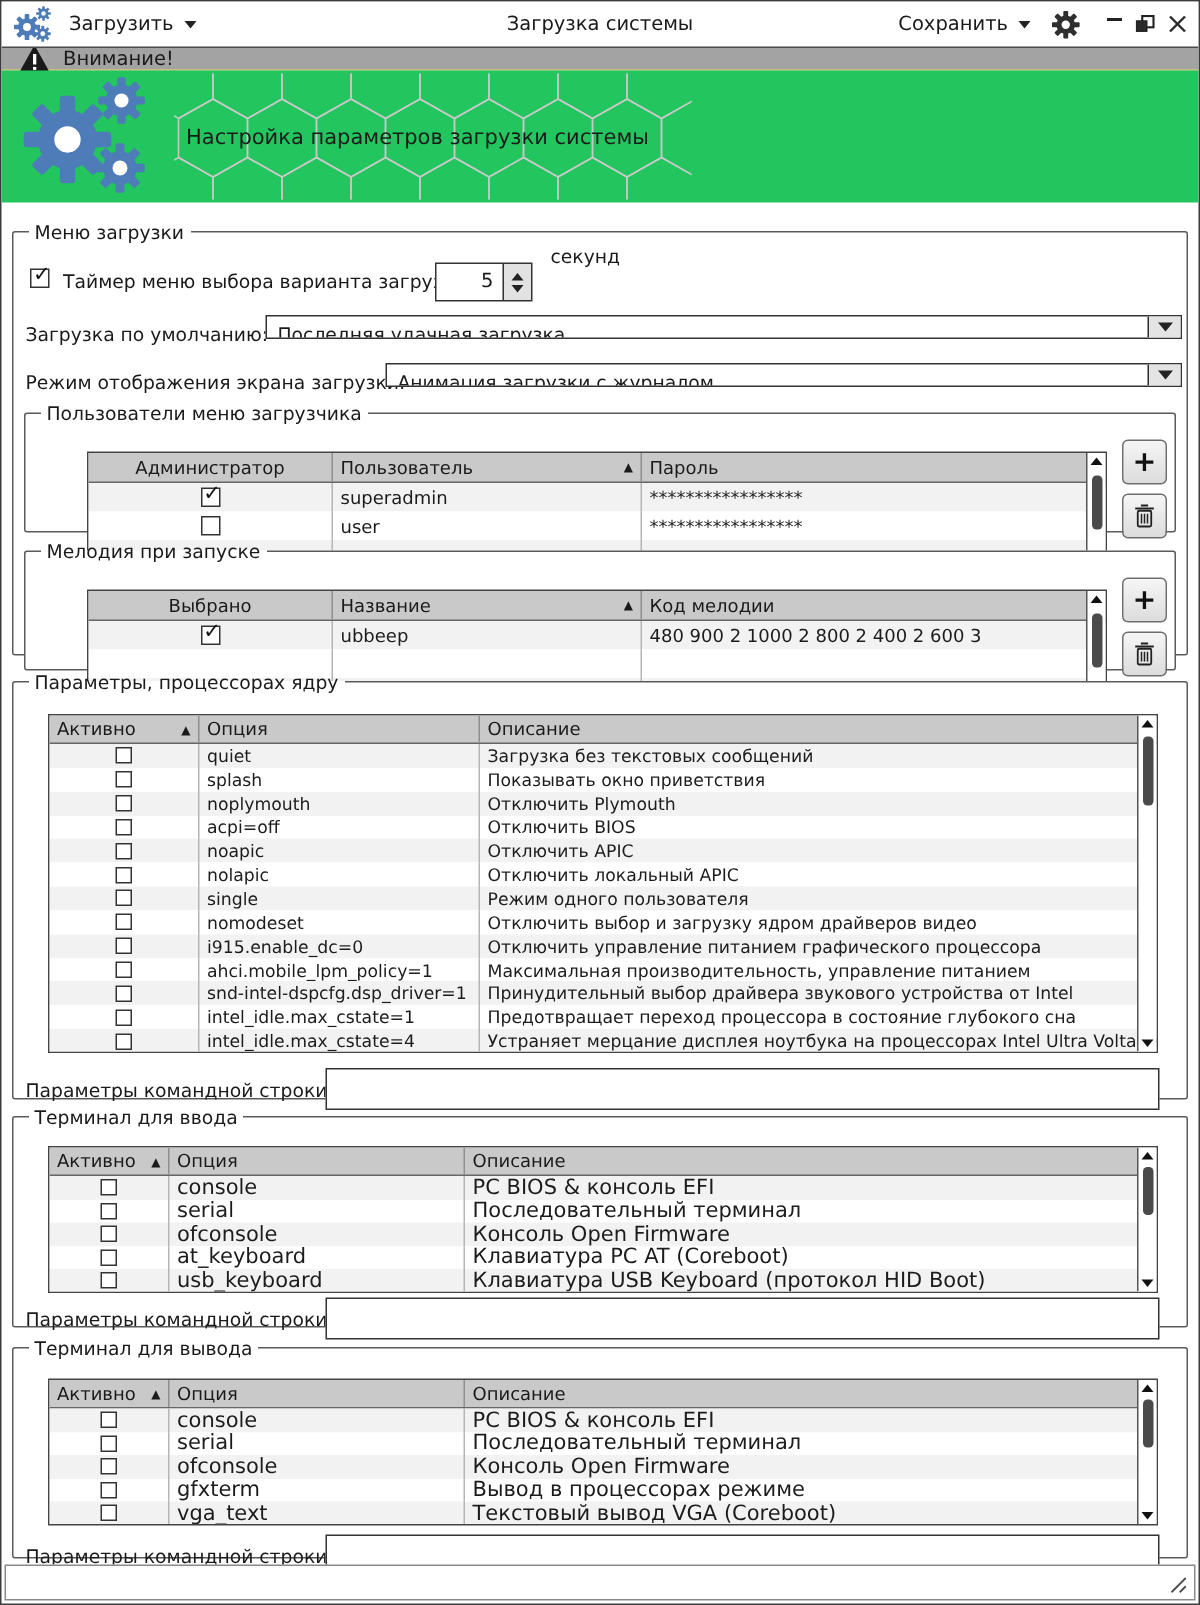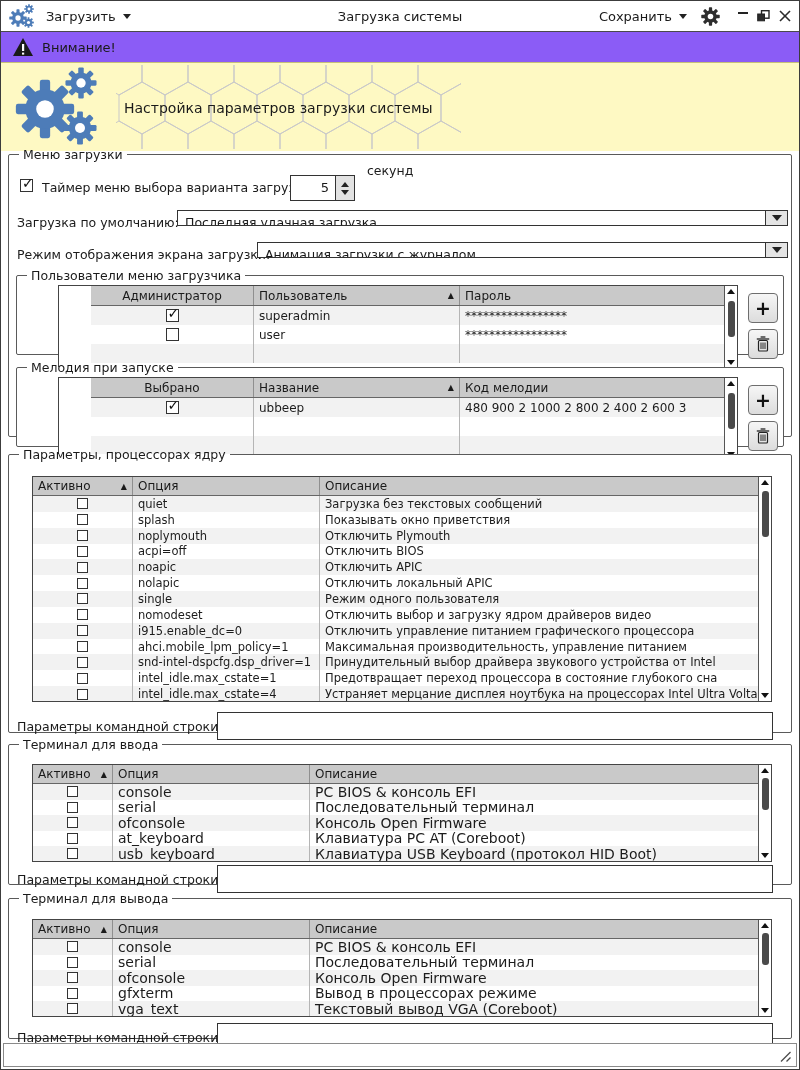--- a/index.html
+++ b/index.html
@@ -30,26 +30,26 @@
   .tb-right { margin-left:auto; display:flex; align-items:center; gap:14px; }
   .winctl { display:flex; align-items:center; gap:9px; margin-left:4px; }
   .tri-down {
     width:0; height:0; border-left:4px solid transparent; border-right:4px solid transparent;
     border-top:5px solid #222; display:inline-block;
   }
   .minbar { width:10px; height:2px; background:#222; display:inline-block; margin-bottom:6px;}
 
   
   .banner {
-    height:31px; background:#8b5cf6; border-bottom:1px solid #c6c07a;
+    height:15px; background:#a3a3a3; border-bottom:1px solid #c6c07a;
     display:flex; align-items:center; padding-left:12px; gap:9px; font-size:13px;
   }
 
   
-  .apphdr { height:88px; position:relative; background:#fef9c3; }
+  .apphdr { height:88px; position:relative; background:#22c55e; }
   .hexwrap { position:absolute; left:115px; top:2px; width:345px; height:84px; }
   .apphdr-title {
     position:absolute; left:123px; top:37px; font-size:14px; white-space:nowrap; z-index:2;
   }
   .gears-big { position:absolute; left:12px; top:4px; }
 
   
   fieldset {
     position:absolute; margin:0; padding:0;
     border:1px solid #5a5a5a; border-radius:2px; background:#fff;
@@ -103,21 +103,21 @@
   .trow { display:flex; }
   .trow.odd { background:#f2f2f2; }
   .trow.even { background:#ffffff; }
   .td {
     font-size:12px; display:flex; align-items:center; padding:0 5px;
     border-right:1px solid #b5b5b5; overflow:hidden; white-space:nowrap; color:#1c1c1c;
   }
   .cbcell { justify-content:center; }
 
   
-  .users-geom { left:41px; top:2px; width:680px; height:84px;padding-left:32px; }
+  .users-geom { left:41px; top:18px; width:680px; height:84px; }
   .users-geom .thead { height:20px; } .users-geom .trow { height:19px; }
   .users-geom .c0 { width:163px; } .users-geom .c1 { width:206px; } .users-geom .c2 { flex:1; border-right:none; }
 
   .kernel-geom { left:23px; top:14px; width:740px; height:226px; }
   .kernel-geom .thead { height:19px; } .kernel-geom .trow { height:15.85px; }
   .kernel-geom .td { font-size:11.5px; }
   .kernel-geom .c0 { width:100px; } .kernel-geom .c1 { width:187px; } .kernel-geom .c2 { flex:1; border-right:none; }
 
   .term-geom { left:23px; width:740px; height:98px; }
   .term-geom .thead { height:19px; } .term-geom .trow { height:15.5px; }

